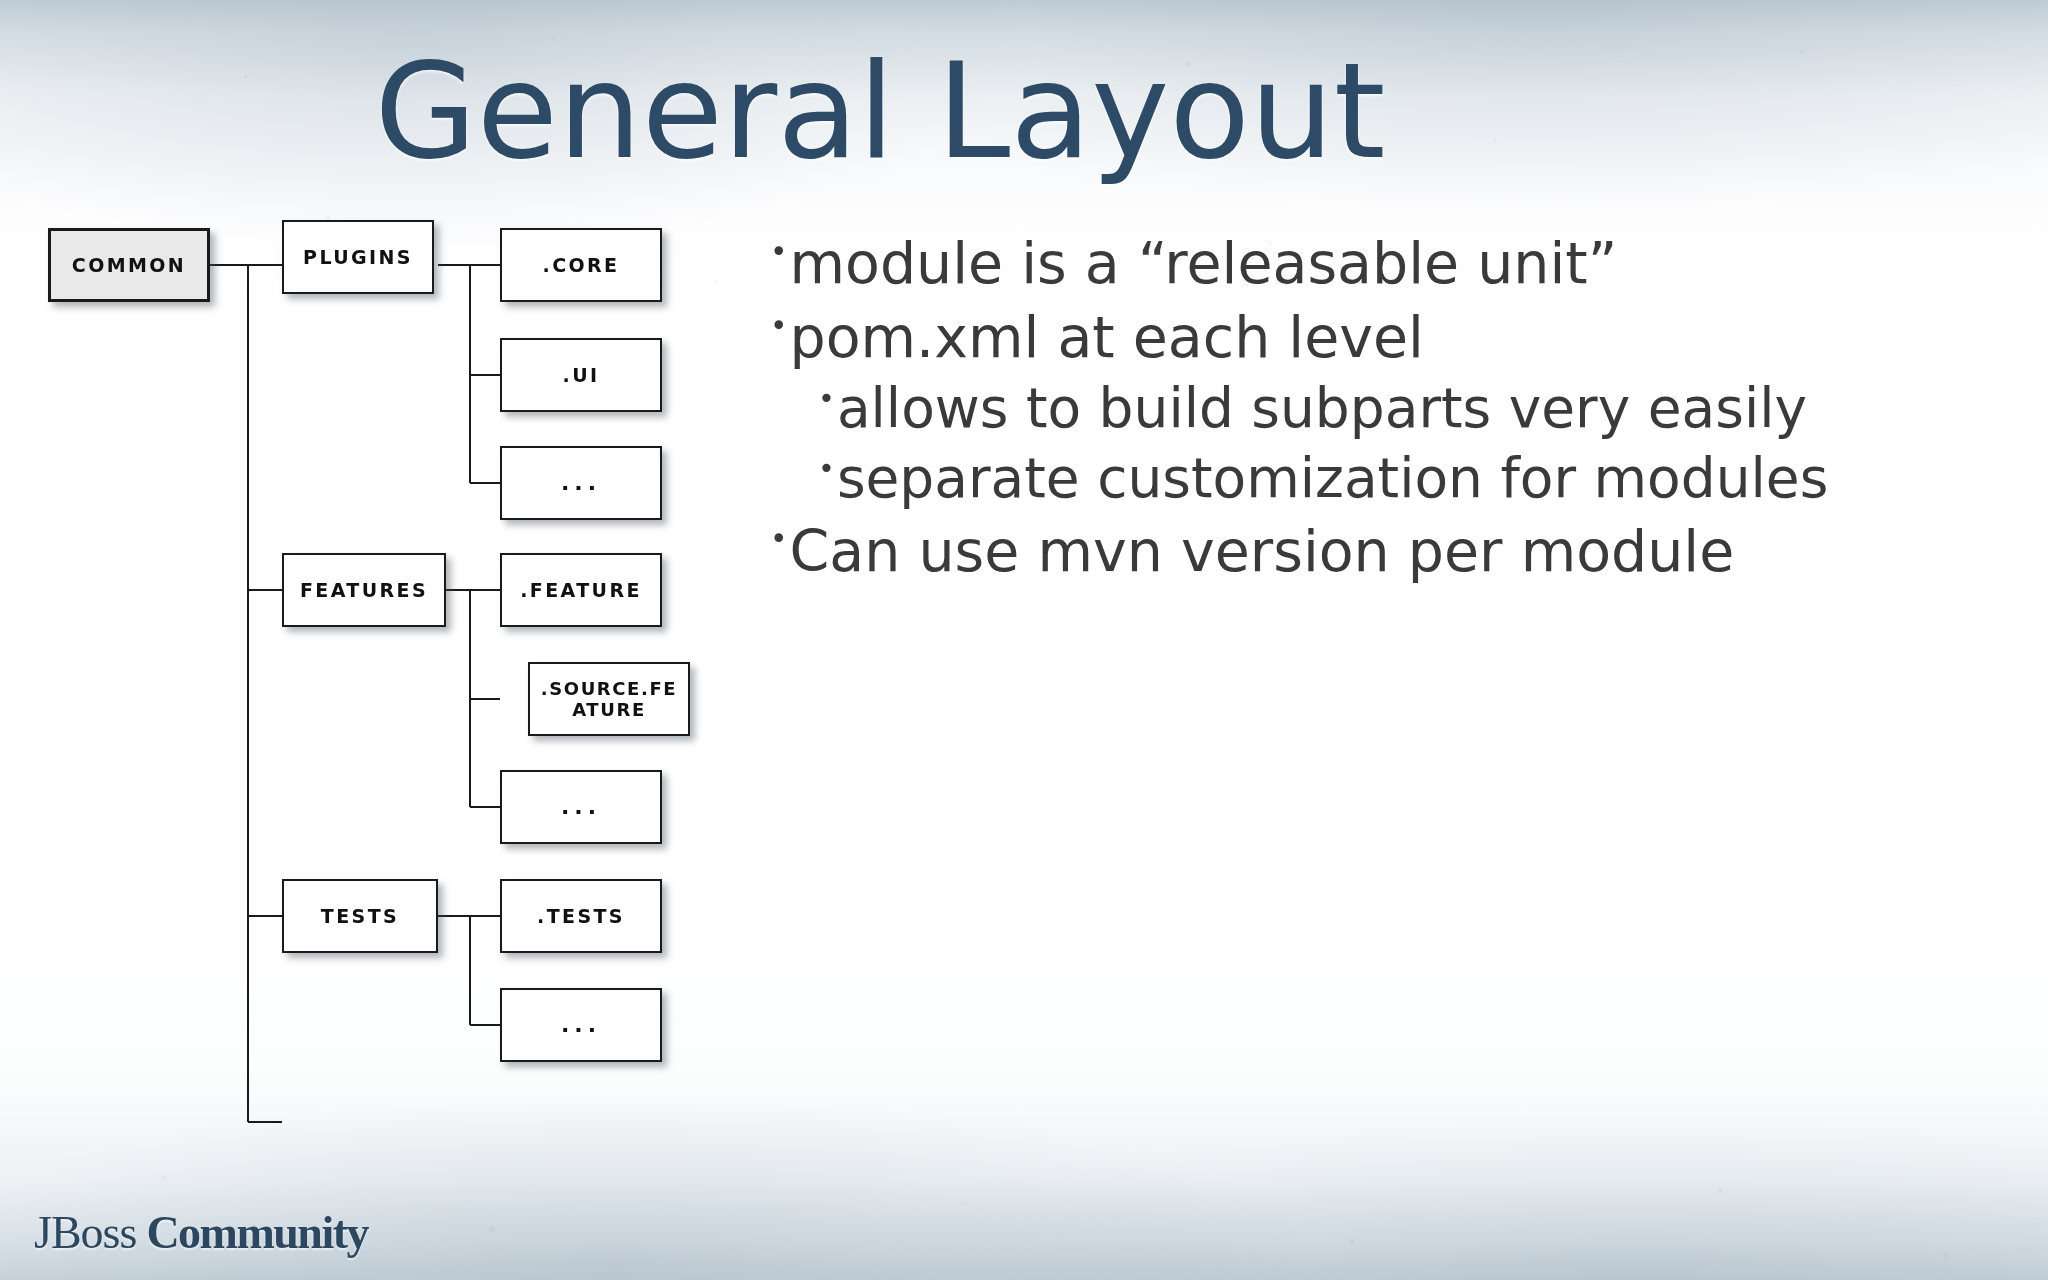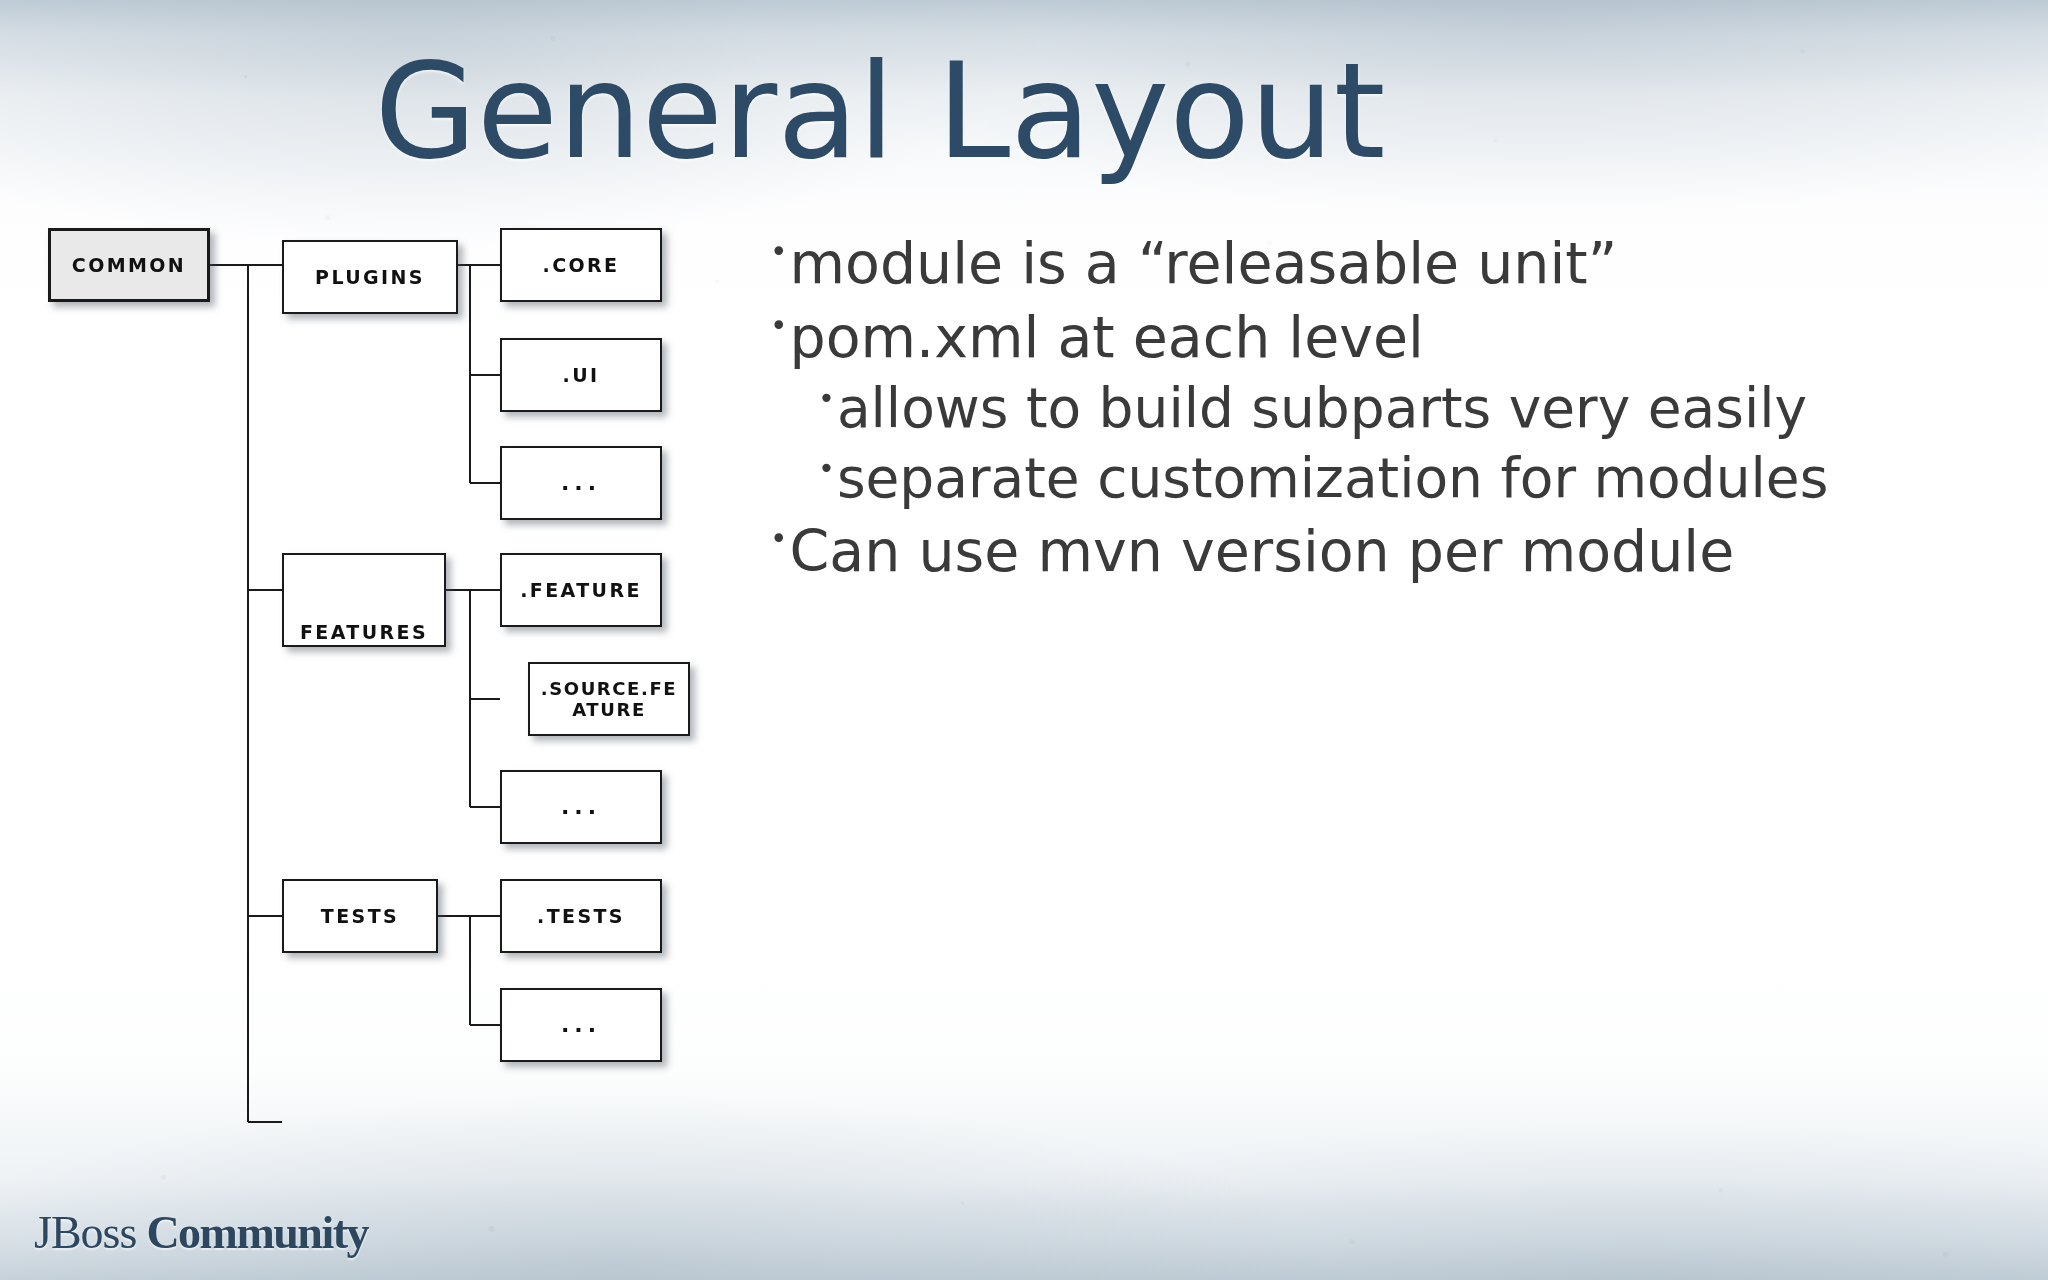--- a/index.html
+++ b/index.html
@@ -212,24 +212,24 @@
         <line x1="470" y1="916" x2="470" y2="1025"></line>
         <line x1="470" y1="916" x2="500" y2="916"></line>
         <line x1="470" y1="1025" x2="500" y2="1025"></line>
       </g>
     </svg>
 
     <div class="node root" style="left:48px;  top:228px;  width:162px; height:74px;">
       <span>COMMON</span>
     </div>
 
-    <div class="node" style="left:282px; top:240px; width:176px; height:74px;">
+    <div class="node" style="left:282px; top:220px; width:152px; height:74px;">
       <span>PLUGINS</span>
     </div>
-    <div class="node" style="left:282px; top:553px; width:164px; height:94px;align-items:flex-end;">
+    <div class="node" style="left:282px; top:553px; width:164px; height:74px;">
       <span>FEATURES</span>
     </div>
     <div class="node" style="left:282px; top:879px; width:156px; height:74px;">
       <span>TESTS</span>
     </div>
 
     <div class="node" style="left:500px; top:228px; width:162px; height:74px;">
       <span>.CORE</span>
     </div>
     <div class="node" style="left:500px; top:338px; width:162px; height:74px;justify-content:center;">

